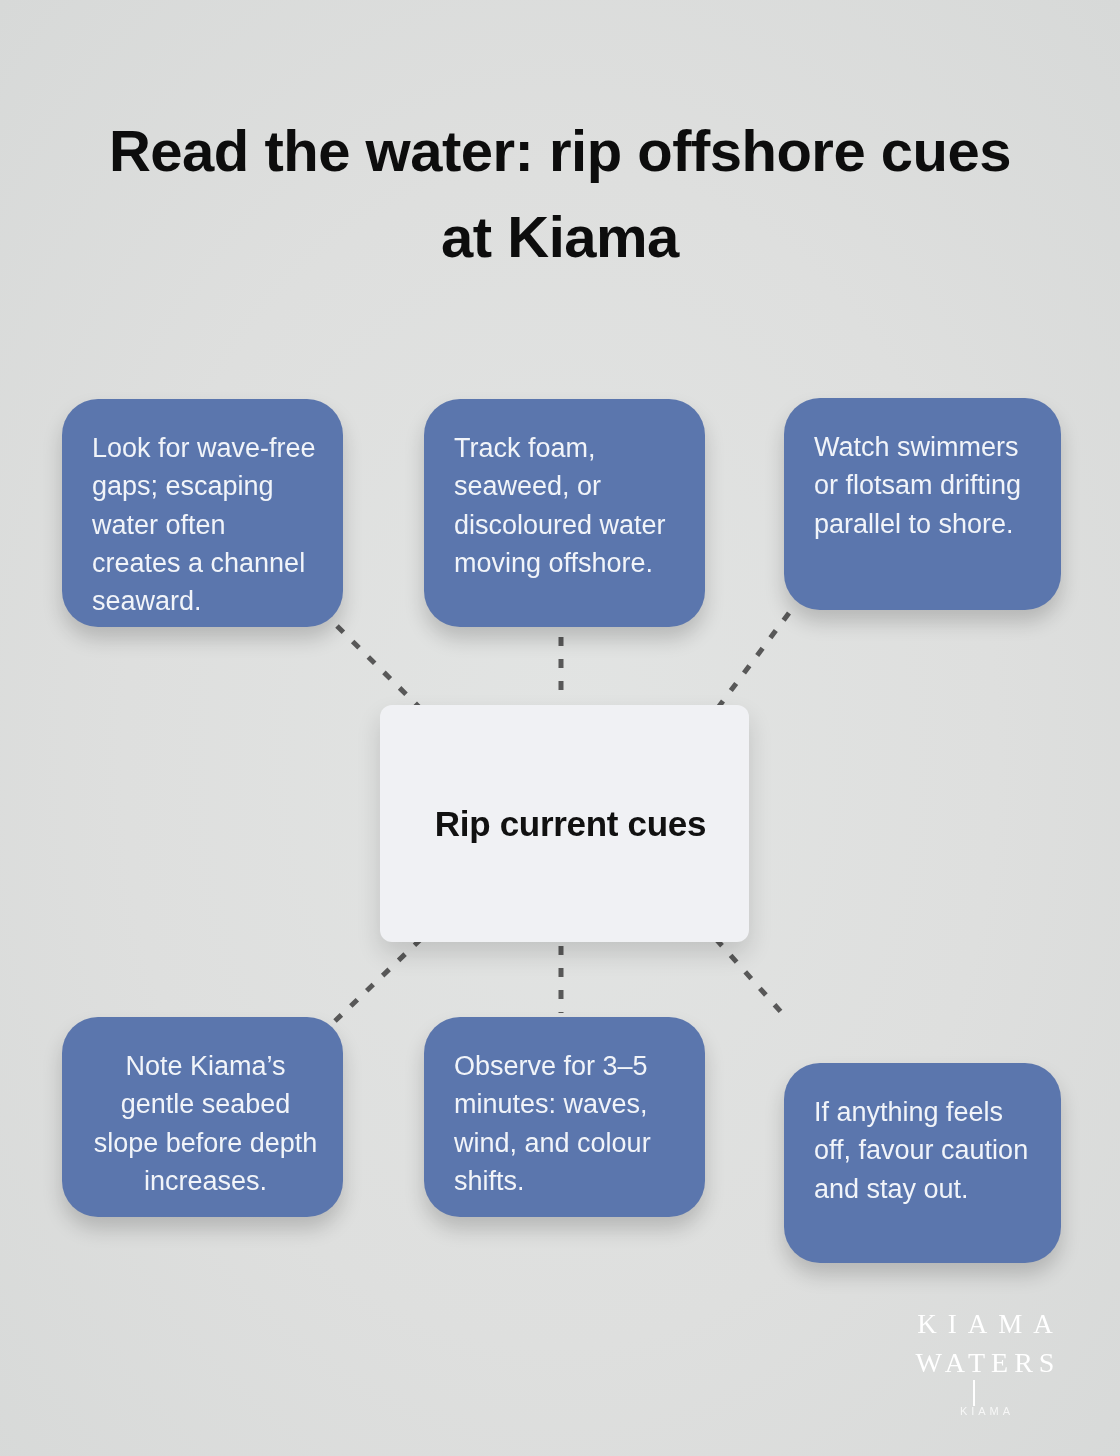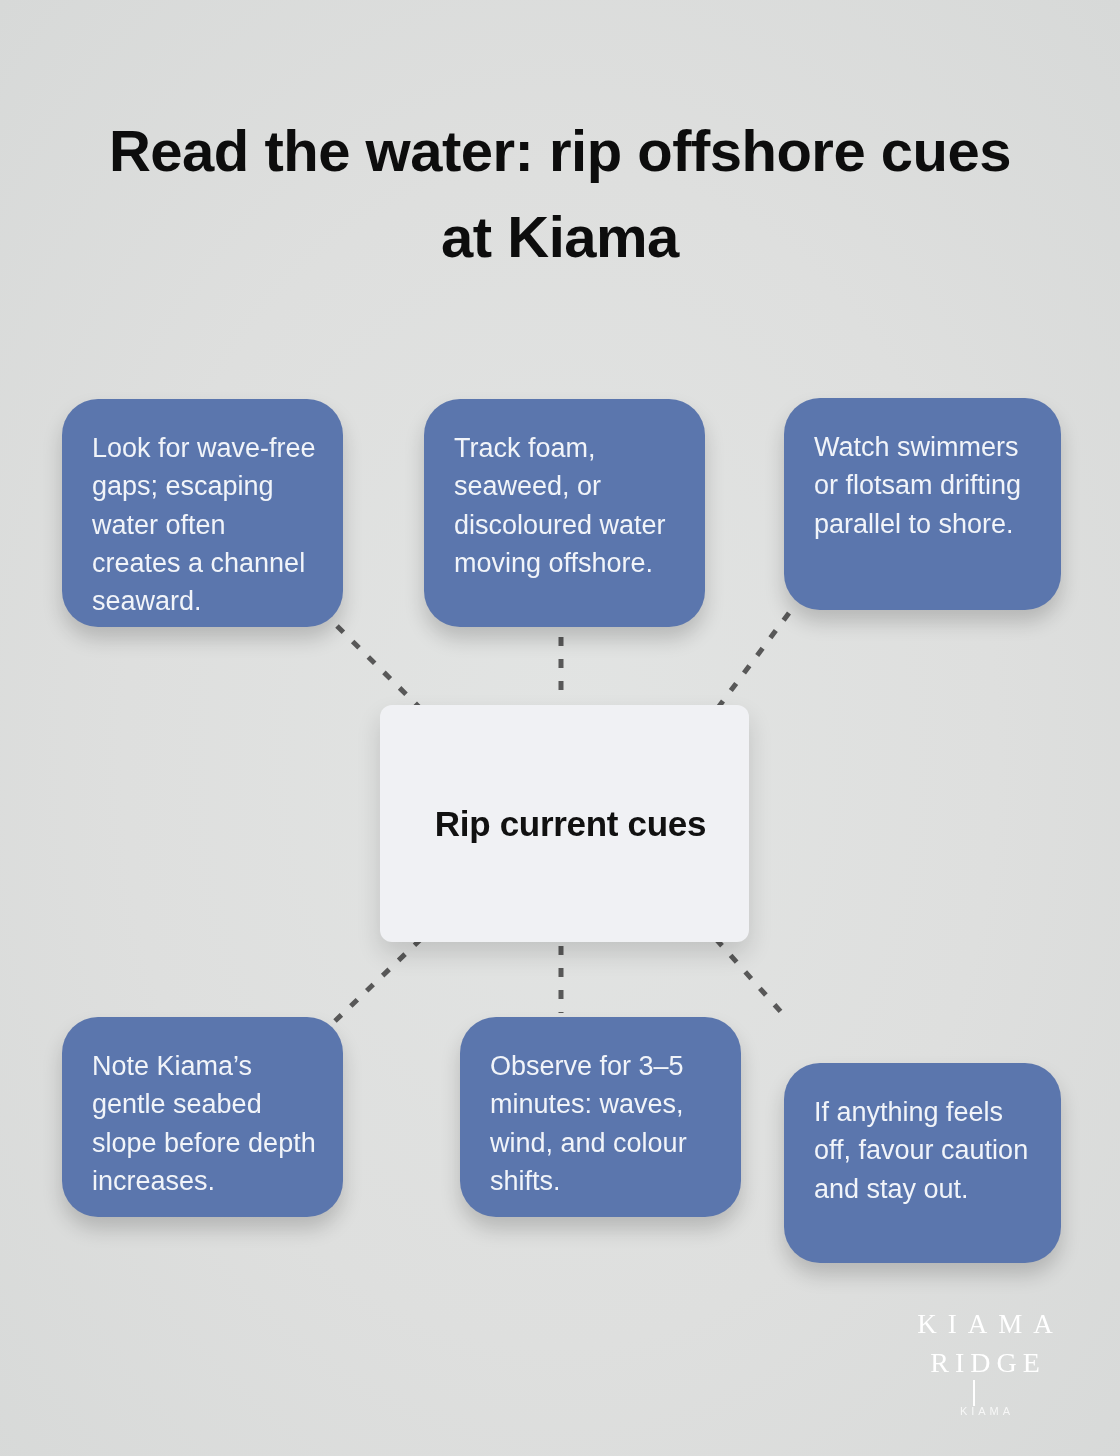--- a/index.html
+++ b/index.html
@@ -24,22 +24,22 @@
     border-radius:36px;
     color:#f1f4f9;
     font-size:27px;line-height:1.42;
     padding:30px 24px 24px 30px;
     box-sizing:border-box;
     box-shadow:0 12px 20px rgba(0,0,0,0.18);
   }
   .node-tl{left:62px;top:399px;width:281px;height:228px;}
   .node-tm{left:424px;top:399px;width:281px;height:228px;}
   .node-tr{left:784px;top:398px;width:277px;height:212px;}
-  .node-bl{left:62px;top:1017px;width:281px;height:200px;}
-  .node-bm{left:424px;top:1017px;width:281px;height:200px;margin-left:36px;}
+  .node-bl{left:62px;top:1017px;width:281px;height:200px;text-align:center;}
+  .node-bm{left:424px;top:1017px;width:281px;height:200px;}
   .node-br{left:784px;top:1017px;width:277px;height:200px;margin-top:46px;}
   .center-node{
     position:absolute;left:380px;top:705px;width:357px;height:237px;
     background:#f0f1f4;border-radius:12px;
     box-shadow:0 12px 24px rgba(0,0,0,0.14);
     display:flex;align-items:center;justify-content:center;padding-left:12px;
   }
   .center-label{
     font-size:35px;font-weight:800;color:#111111;letter-spacing:-0.3px;
   }
@@ -96,18 +96,18 @@
   </div>
   <div class="node node-bm">
     <span>Observe for 3–5 minutes: waves, wind, and colour shifts.</span>
   </div>
   <div class="node node-br">
     <span>If anything feels off, favour caution and stay out.</span>
   </div>
 
   <div class="logo">
     <div class="logo-line1">KIAMA</div>
-    <div class="logo-line2">RIDGE</div>
+    <div class="logo-line2">WATERS</div>
     <div class="logo-descender"></div>
     <div class="logo-line3">KIAMA</div>
   </div>
 
 </div>
 
 </body></html>

